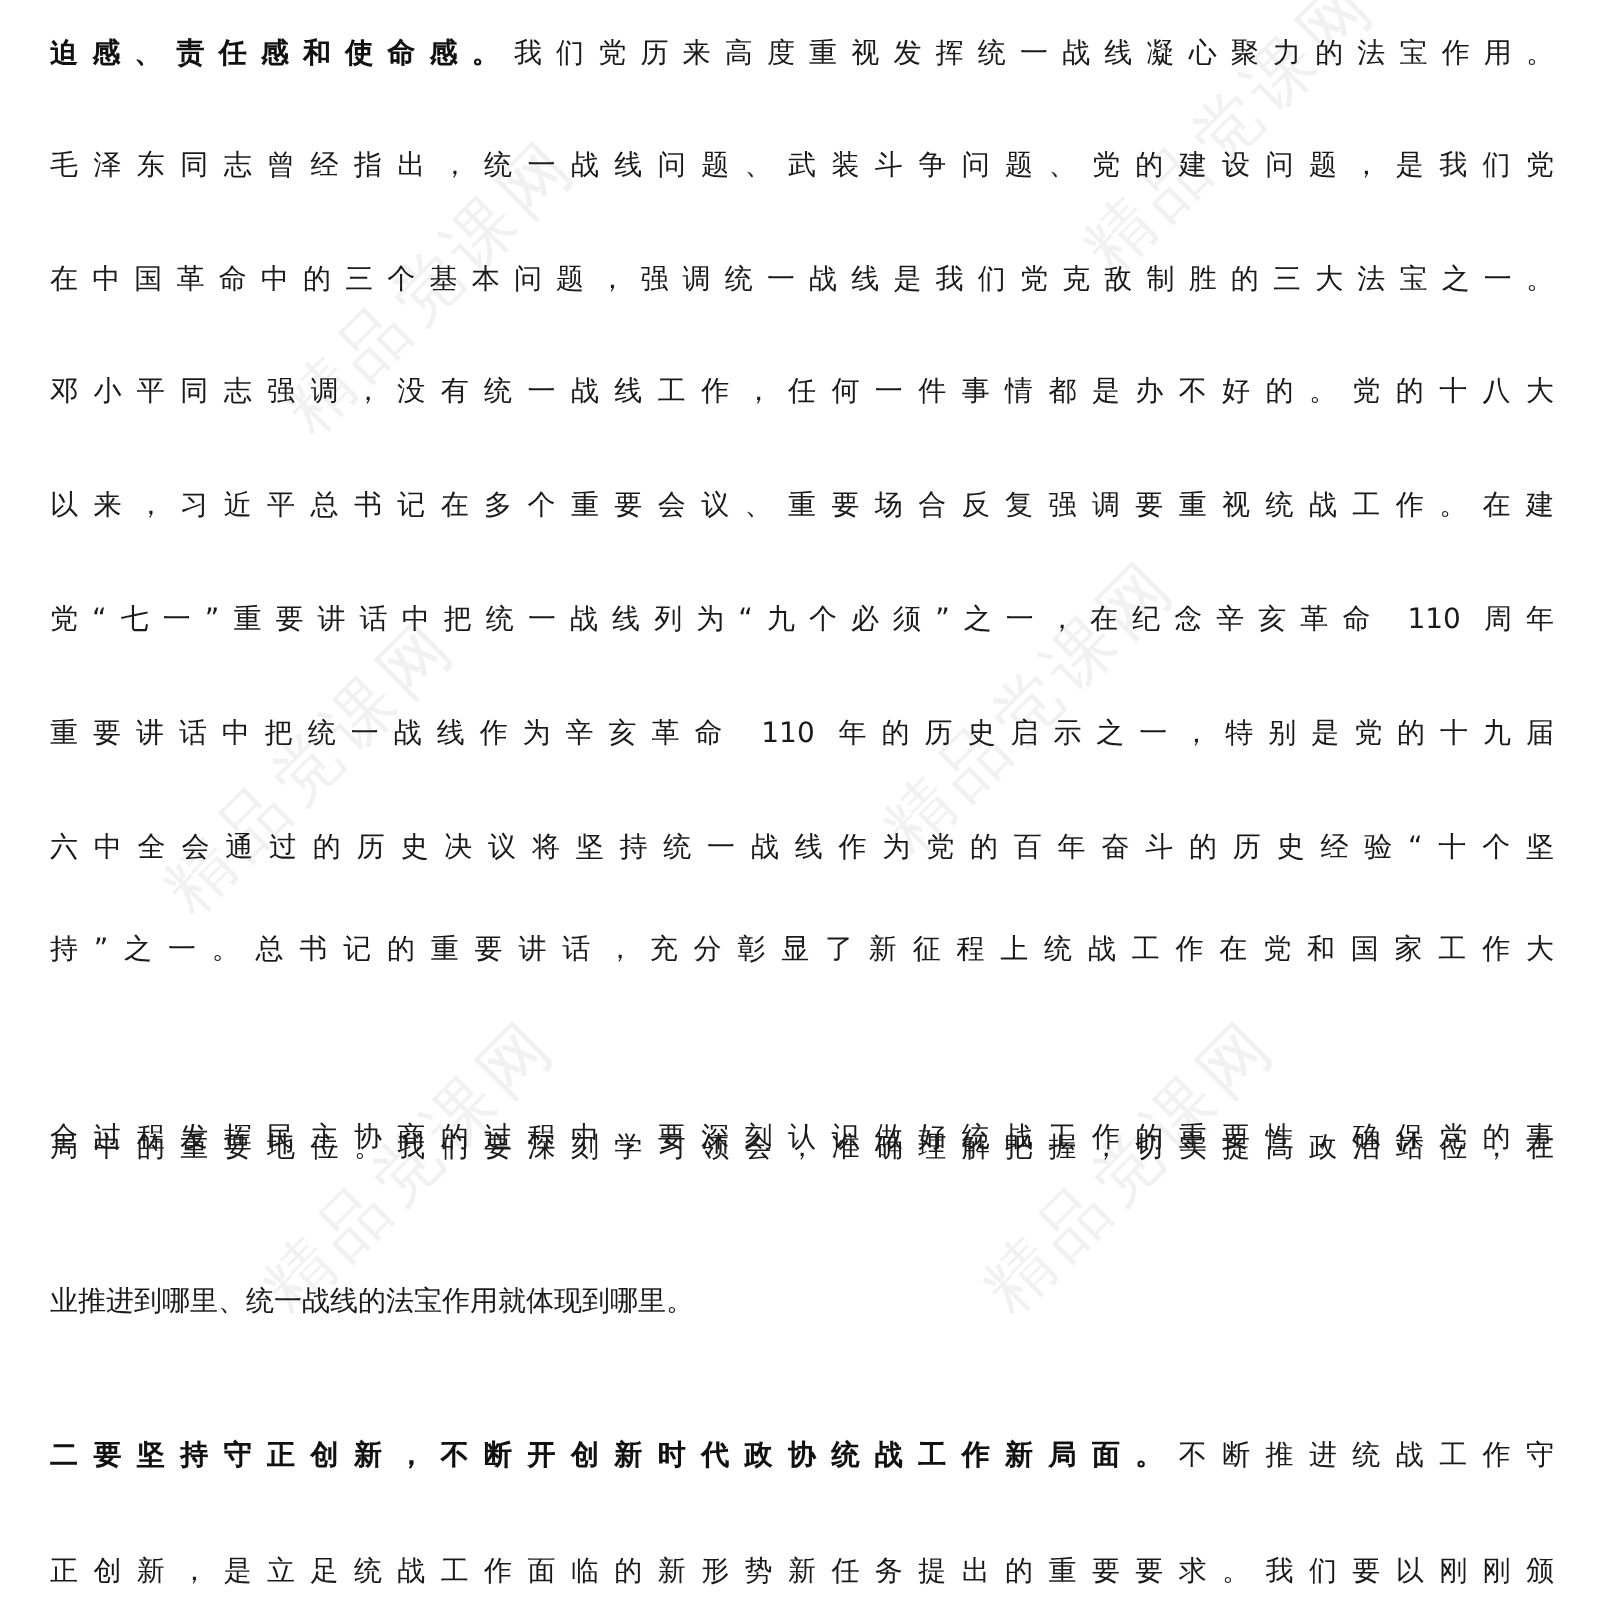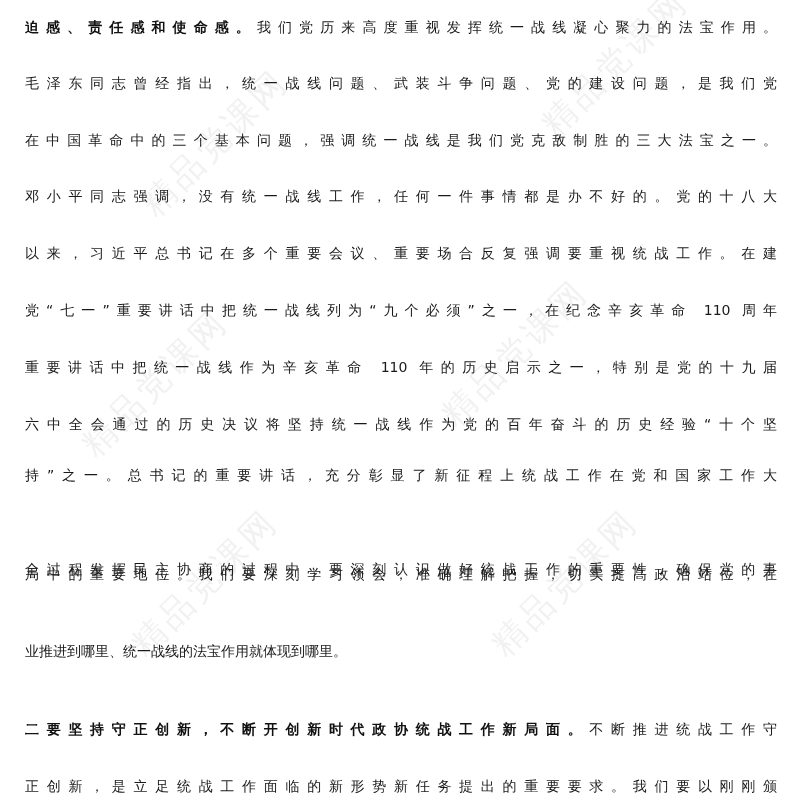--- a/index.html
+++ b/index.html
@@ -93,20 +93,20 @@
   </div>
   <div class="line" style="top:523px;margin-top:36px;">
     <span>局中的重要地位。我们要深刻学习领会，准确理解把握，切实提高政治站位，在</span>
   </div>
   <div class="line" style="top:554px;">
     <span>全过程发挥民主协商的过程中，要深刻认识做好统战工作的重要性，确保党的事</span>
   </div>
   <div class="line last" style="top:636px;">
     <span>业推进到哪里、统一战线的法宝作用就体现到哪里。</span>
   </div>
-  <div class="line" style="top:714px;">
+  <div class="line" style="top:714px;font-family:Liberation Serif, serif;">
     <span class="bold">二要坚持守正创新，不断开创新时代政协统战工作新局面。</span><span>不断推进统战工作守</span>
   </div>
   <div class="line" style="top:771px;">
     <span>正创新，是立足统战工作面临的新形势新任务提出的重要要求。我们要以刚刚颁</span>
   </div>
 
 </div>
 
 </body></html>

